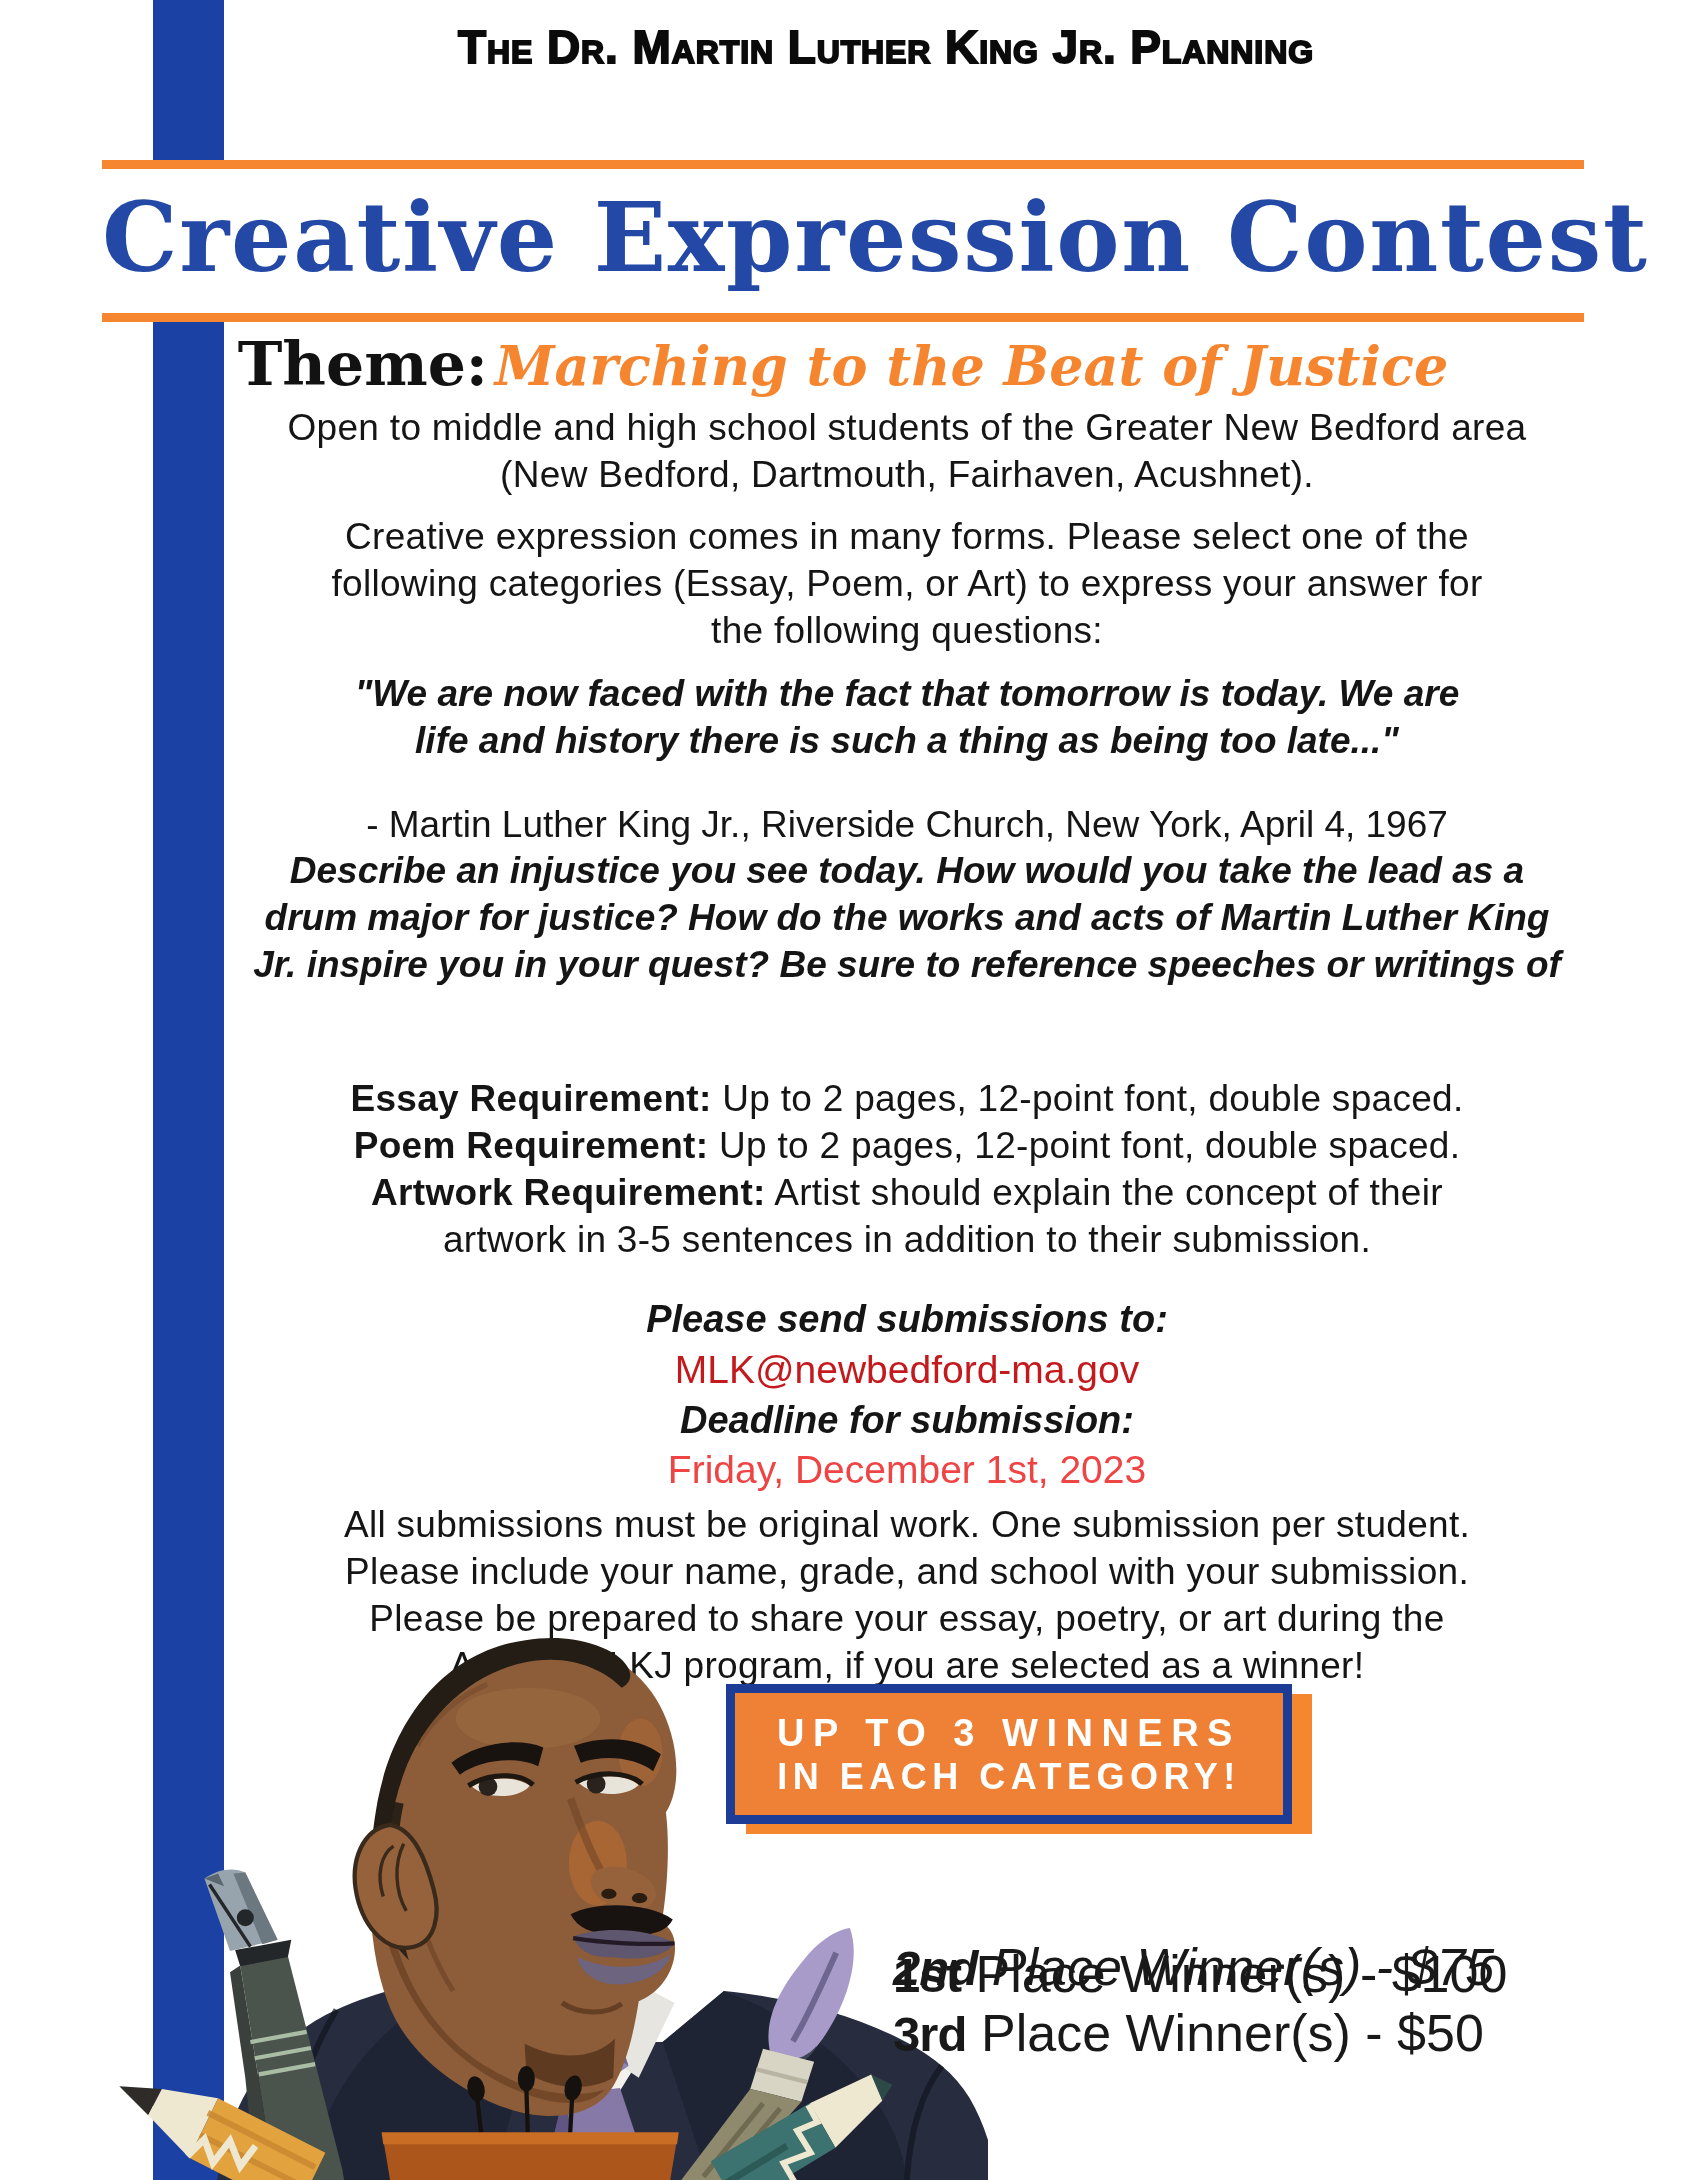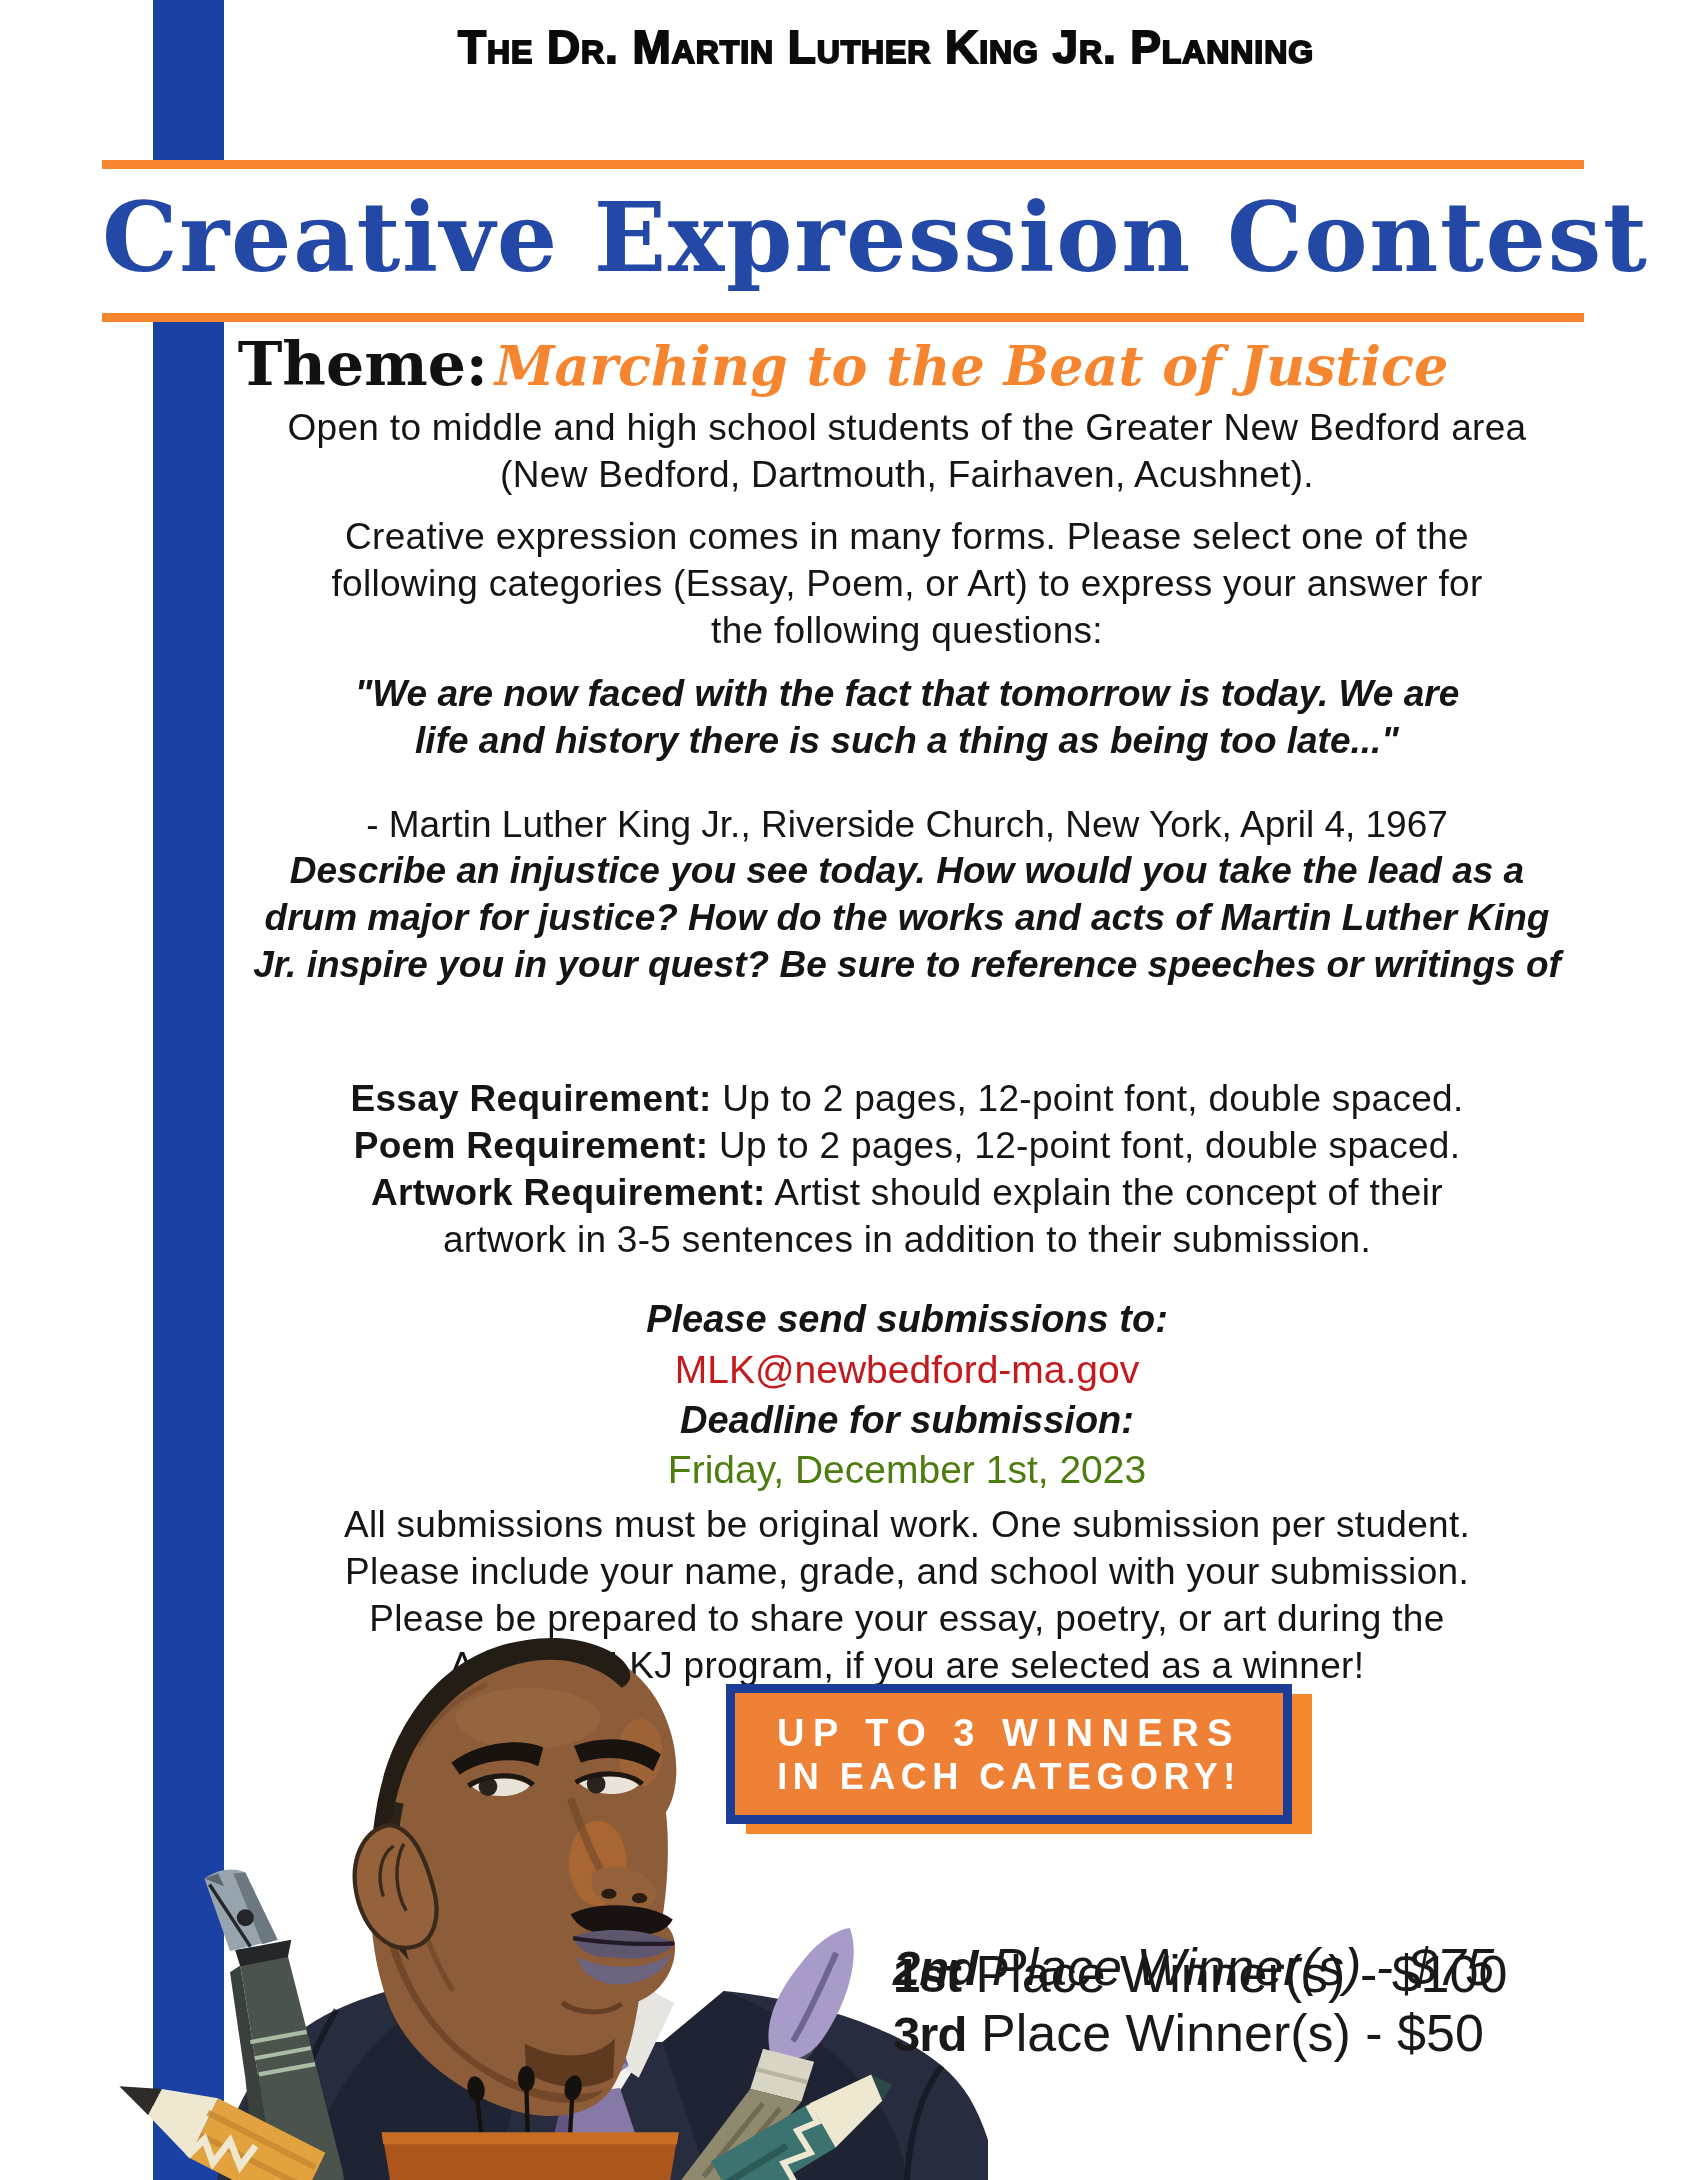--- a/index.html
+++ b/index.html
@@ -34,21 +34,21 @@
 
   .blk-eligibility{top:404px;}
   .blk-instructions{top:513px;}
   .blk-quote{top:670px;font-size:37px;line-height:47px;}
   .blk-attr{top:804px;font-size:37px;}
   .blk-prompt{top:847px;font-size:37px;line-height:47px;}
   .blk-reqs{top:1075px;}
   .blk-send{top:1298px;font-size:38px;}
   .blk-email{top:1348px;font-size:39px;color:#c41a1e;}
   .blk-dl{top:1399px;font-size:38px;}
-  .blk-date{top:1448px;font-size:39px;color:#4d7c0f;}
+  .blk-date{top:1448px;font-size:39px;color:#ef4444;}
   .blk-rules{top:1501px;}
 
   .req-label{font-weight:700;}
 
   .box-shadow{position:absolute;left:746px;top:1694px;width:566px;height:140px;background:#f5872e;}
   .winners-box{position:absolute;left:726px;top:1684px;width:566px;height:140px;box-sizing:border-box;
                background:#ef8136;border:9.4px solid #1d3c96;display:flex;flex-direction:column;
                justify-content:center;align-items:center;}
   .wb1{font-size:38px;font-weight:700;color:#ffffff;letter-spacing:8.5px;line-height:44px;white-space:nowrap;}
   .wb2{font-size:36px;font-weight:700;color:#ffffff;letter-spacing:5.5px;line-height:43px;white-space:nowrap;}

